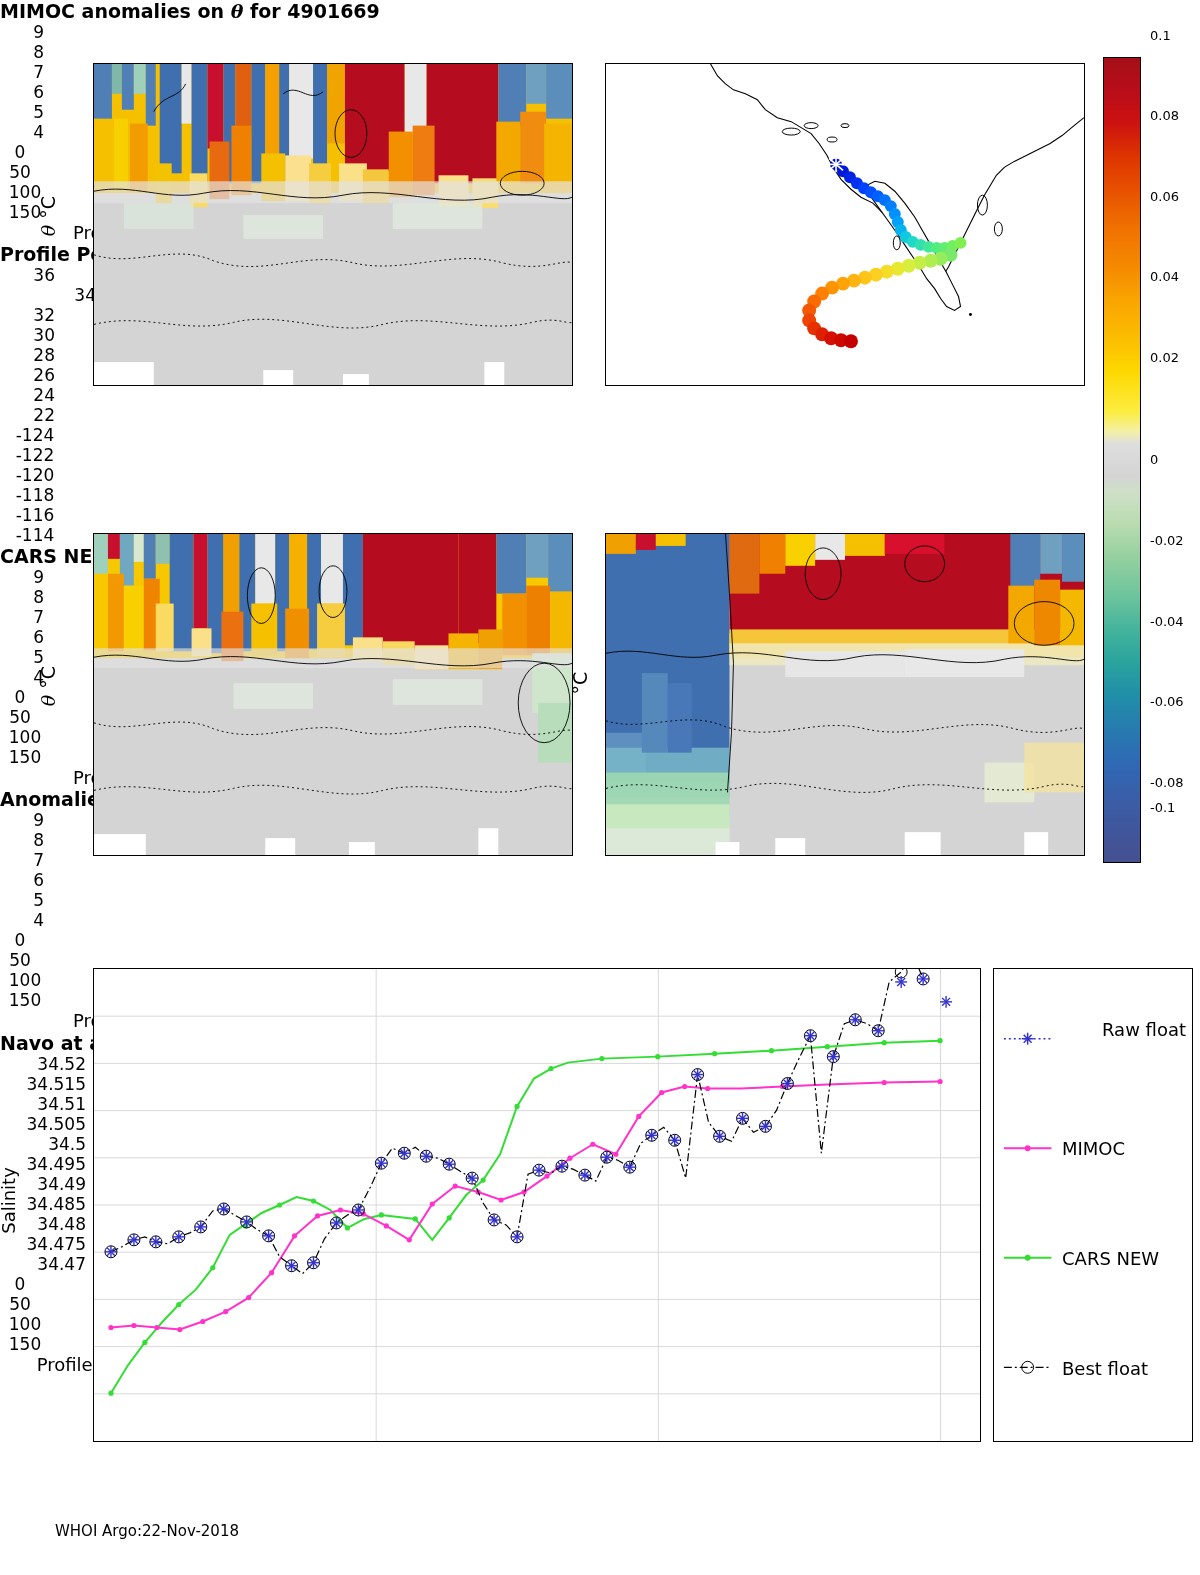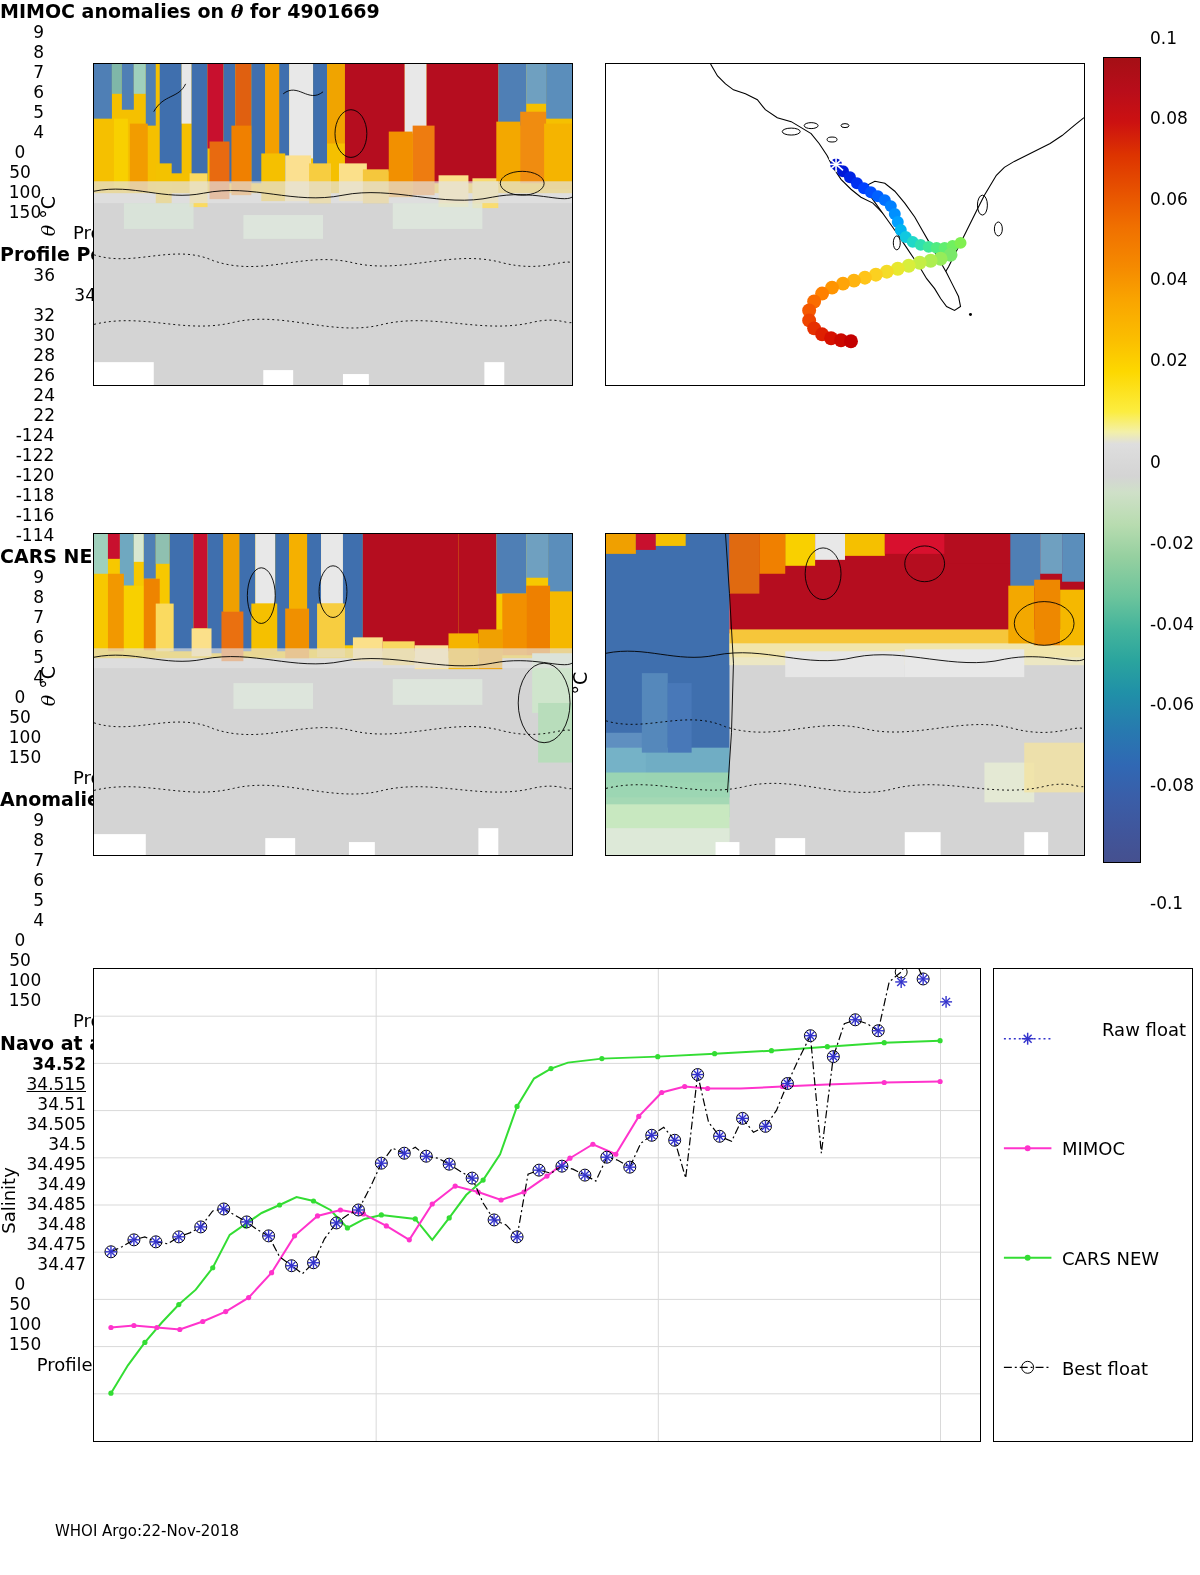--- a/index.html
+++ b/index.html
@@ -16,21 +16,21 @@
   .tick{font-size:17px;color:#000;white-space:nowrap;}
   .tick.r{text-align:right;}
   .tick.c{text-align:center;}
   .axbox{position:absolute;border:1px solid #000;box-sizing:border-box;background:#fff;overflow:hidden;}
   .italic{font-style:italic;font-family:"DejaVu Serif", serif;}
   
   .fieldcanvas{position:absolute;left:0;top:0;width:100%;height:100%;}
   
   #colorbar-axes{position:absolute;border:1px solid #000;box-sizing:border-box;}
   #colorbar-grad{position:absolute;left:0;top:0;right:0;bottom:0;}
-  .cbtick{position:absolute;font-size:17px;color:#000;white-space:nowrap;}
+  .cbtick{position:absolute;font-size:13px;color:#000;white-space:nowrap;}
   
   .mapaxes{position:absolute;border:1px solid #000;box-sizing:border-box;background:#fff;}
   
   #line-axes{position:absolute;border:1px solid #000;box-sizing:border-box;background:#fff;}
   #legend-box{position:absolute;border:1px solid #000;box-sizing:border-box;background:#fff;}
   .legend-label{position:absolute;font-size:18px;color:#000;white-space:nowrap;}
   .footer{position:absolute;font-size:15px;color:#000;}
 </style>
 </head>
 <body>
@@ -241,21 +241,21 @@
 <div class="cbtick" style="left:1150px;top:28px;">0.1</div>
 <div class="cbtick" style="left:1150px;top:108px;">0.08</div>
 <div class="cbtick" style="left:1150px;top:189px;">0.06</div>
 <div class="cbtick" style="left:1150px;top:269px;">0.04</div>
 <div class="cbtick" style="left:1150px;top:350px;">0.02</div>
 <div class="cbtick" style="left:1150px;top:452px;">0</div>
 <div class="cbtick" style="left:1150px;top:533px;">-0.02</div>
 <div class="cbtick" style="left:1150px;top:614px;">-0.04</div>
 <div class="cbtick" style="left:1150px;top:694px;">-0.06</div>
 <div class="cbtick" style="left:1150px;top:775px;">-0.08</div>
-<div class="cbtick" style="left:1150px;top:893px;">-0.1</div>
+<div class="cbtick" style="left:1150px;top:800px;">-0.1</div>
 
 <div class="title" style="left:55px;top:503px;width:540px;">
   <span>CARS NEW anomalies on </span><span class="italic">θ</span><span> for 4901669</span>
 </div>
 
 <div class="axbox" id="cars-axes" style="left:93px;top:533px;width:480px;height:323px;">
   <svg class="fieldcanvas" viewBox="0 0 480 323" preserveAspectRatio="none">
     <rect x="0" y="0" width="480" height="323" fill="#ffffff"></rect>
     <rect x="0" y="115" width="480" height="208" fill="#d4d4d4"></rect>
     <rect x="0" y="0" width="480" height="125" fill="#f7c800"></rect>
@@ -767,22 +767,22 @@
       <g>
           <line x1="848" y1="33" x2="860" y2="33"></line>
           <line x1="854" y1="27" x2="854" y2="39"></line>
           <line x1="850" y1="29" x2="858" y2="37"></line>
           <line x1="858" y1="29" x2="850" y2="37"></line>
         </g>
     </g>
   </svg>
 </div>
 
-<div class="tick r" style="left:0px;top:958px;width:86px;font-weight:bold;">34.52</div>
-<div class="tick r" style="left:0px;top:1005px;width:86px;text-decoration:underline;">34.515</div>
+<div class="tick r" style="left:0px;top:958px;width:86px;">34.52</div>
+<div class="tick r" style="left:0px;top:1005px;width:86px;">34.515</div>
 <div class="tick r" style="left:0px;top:1053px;width:86px;">34.51</div>
 <div class="tick r" style="left:0px;top:1100px;width:86px;">34.505</div>
 <div class="tick r" style="left:0px;top:1147px;width:86px;">34.5</div>
 <div class="tick r" style="left:0px;top:1195px;width:86px;">34.495</div>
 <div class="tick r" style="left:0px;top:1242px;width:86px;">34.49</div>
 <div class="tick r" style="left:0px;top:1289px;width:86px;">34.485</div>
 <div class="tick r" style="left:0px;top:1337px;width:86px;">34.48</div>
 <div class="tick r" style="left:0px;top:1384px;width:86px;">34.475</div>
 <div class="tick r" style="left:0px;top:1431px;width:86px;">34.47</div>
 

